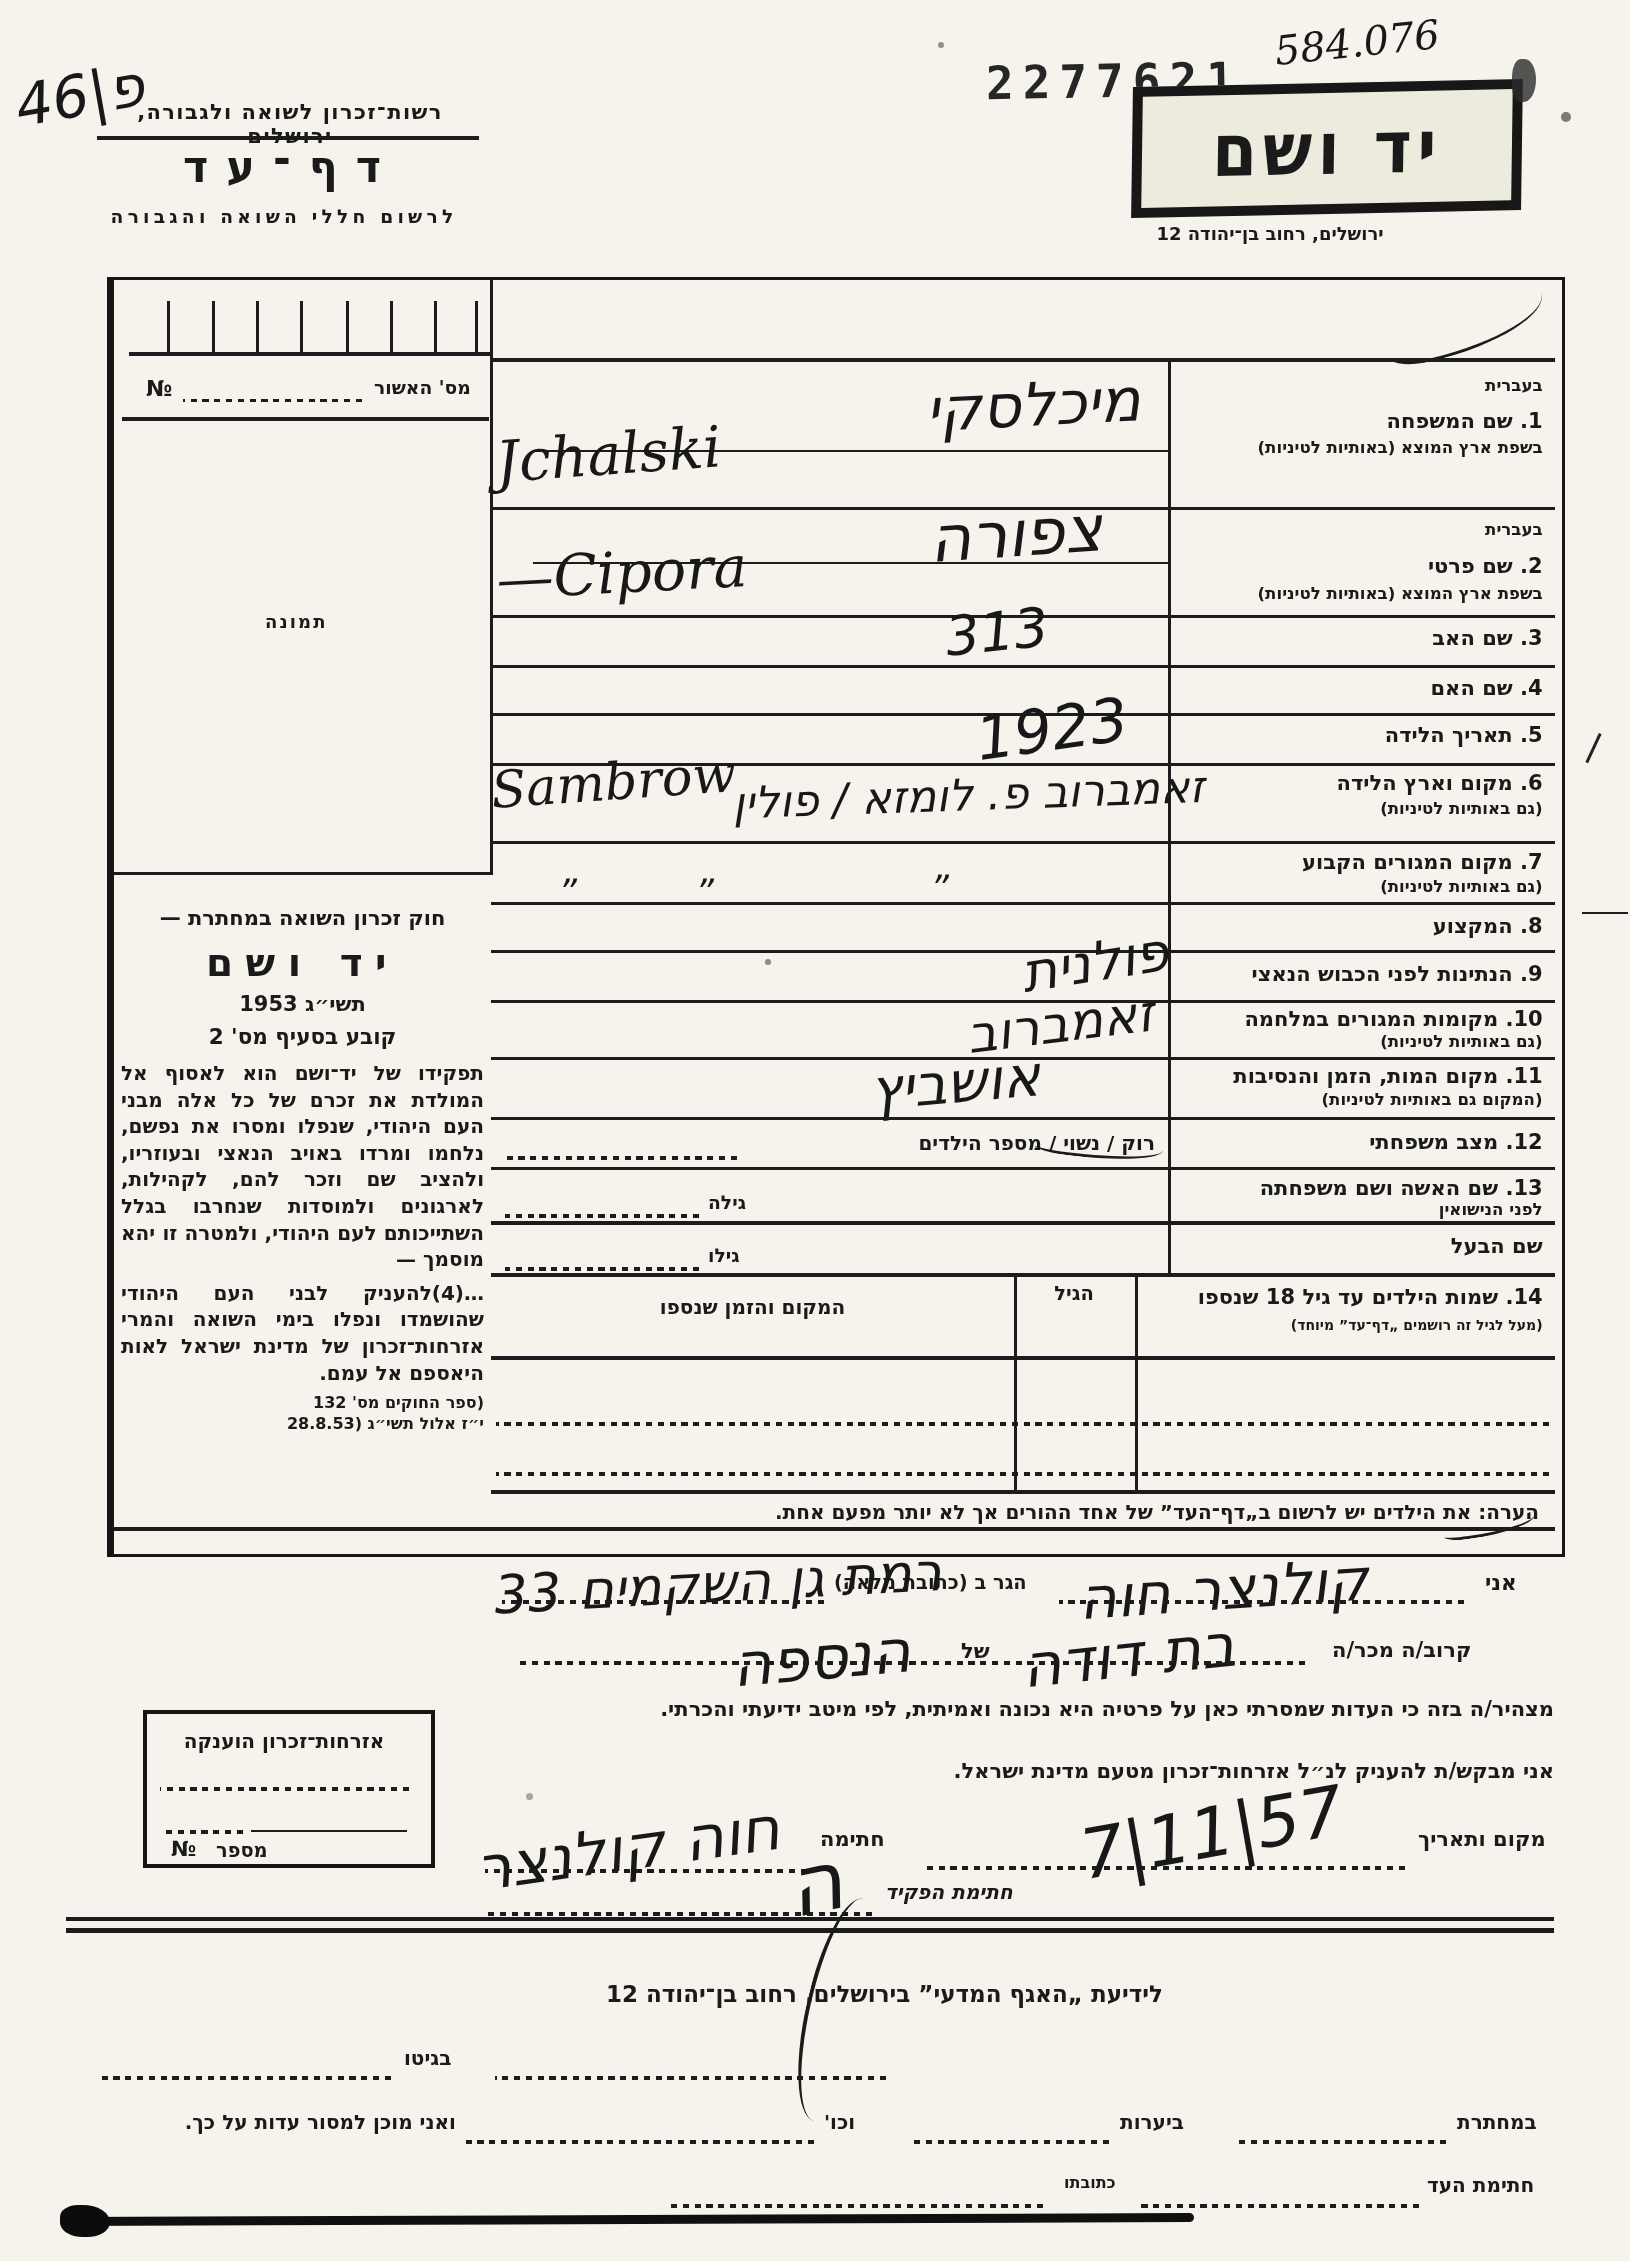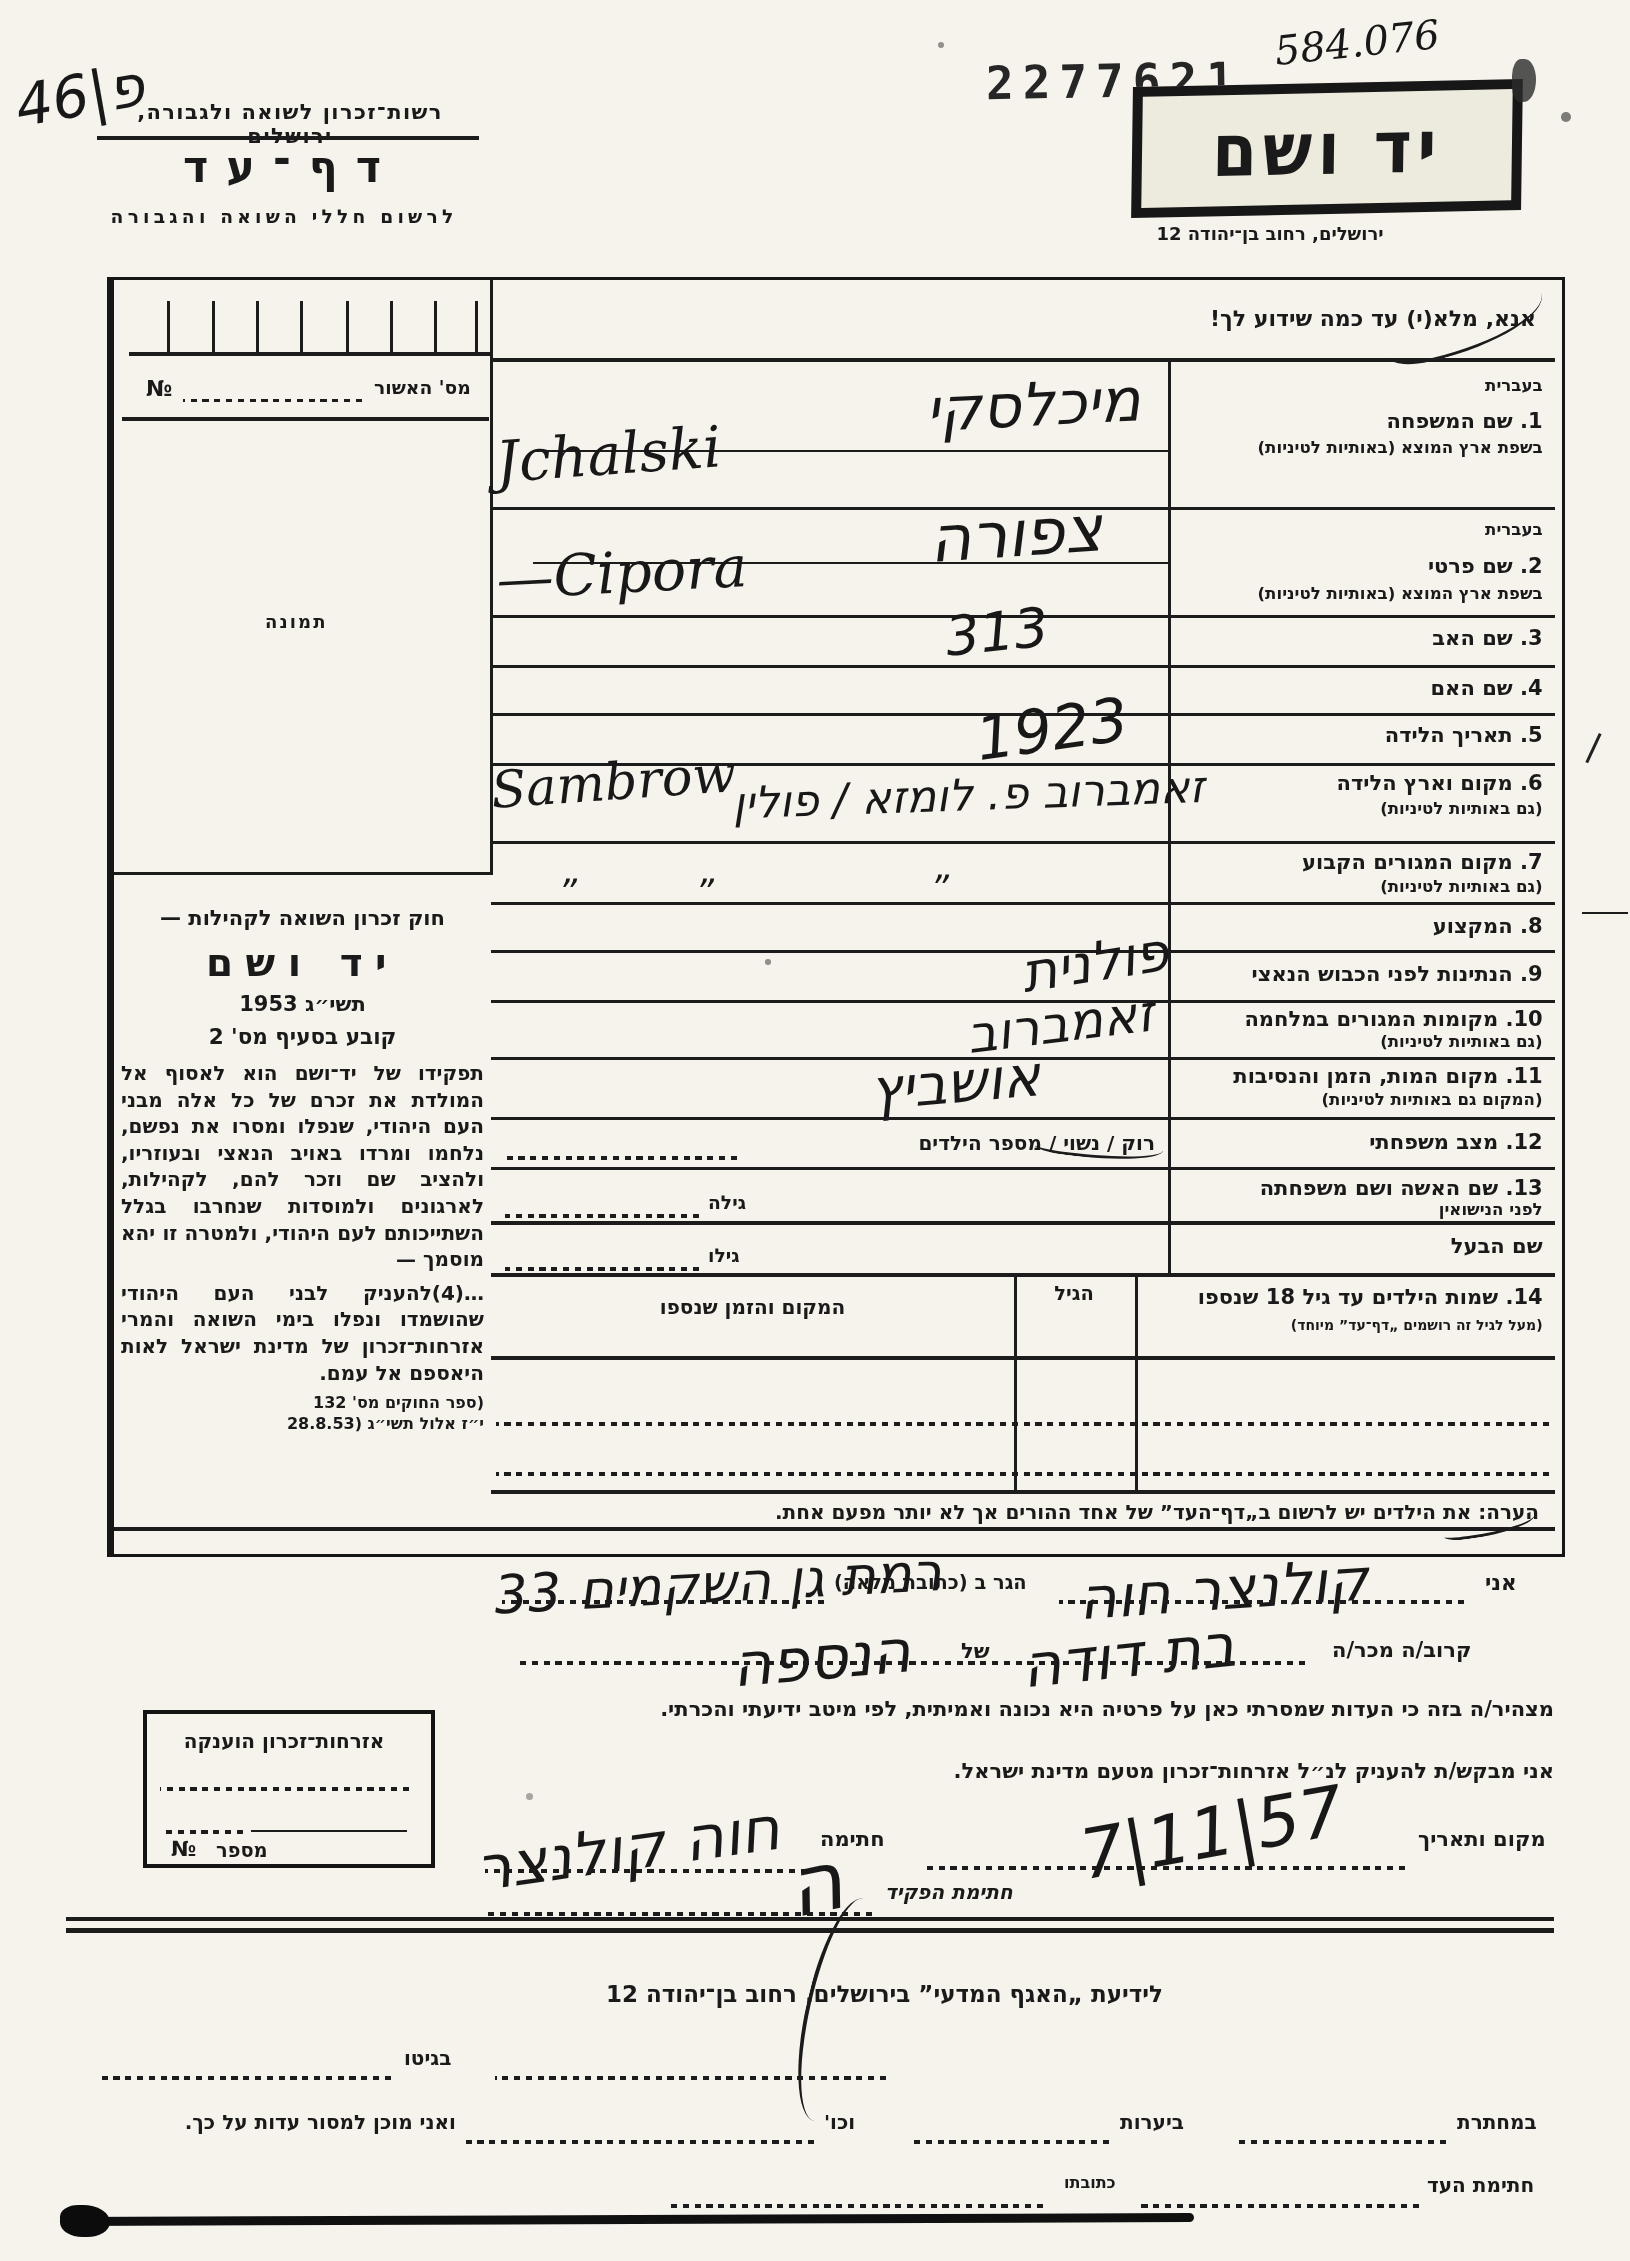--- a/index.html
+++ b/index.html
@@ -85,31 +85,30 @@
 
     <div class="abs b" style="left:260px;top:97px;font-size:18.7px;">מס' האשור</div>
     <div class="dotted" style="left:69px;top:119px;width:179px;height:2.8px;"></div>
     <div class="abs b" style="left:32px;top:96px;font-size:22px;">№</div>
     <div class="hr" style="left:8.3px;top:137px;width:367px;height:4.2px;"></div>
 
     <div class="abs b" style="left:151px;top:331px;font-size:18px;letter-spacing:2.1px;">תמונה</div>
     <div class="hr" style="left:0;top:592px;width:379px;"></div>
 
     <div class="law">
-      <div class="h1">חוק זכרון השואה לקהילות —</div>
+      <div class="h1">חוק זכרון השואה במחתרת —</div>
       <div class="h2">יד ושם</div>
       <div class="h3">תשי״ג 1953</div>
       <div class="h4">קובע בסעיף מס' 2</div>
       <div class="p">תפקידו של יד־ושם הוא לאסוף אל המולדת את זכרם של כל אלה מבני העם היהודי, שנפלו ומסרו את נפשם, נלחמו ומרדו באויב הנאצי ובעוזריו, ולהציב שם וזכר להם, לקהילות, לארגונים ולמוסדות שנחרבו בגלל השתייכותם לעם היהודי, ולמטרה זו יהא מוסמך —</div>
       <div class="p">…(4)להעניק לבני העם היהודי שהושמדו ונפלו בימי השואה והמרי אזרחות־זכרון של מדינת ישראל לאות היאספם אל עמם.</div>
       <div class="ref">(ספר החוקים מס' 132</div>
       <div class="ref">י״ז אלול תשי״ג (28.8.53</div>
     </div>
 
-    <div class="abs b r" style="left:623px;top:26px;width:799px;font-size:22px;">אנא, מלא(י) עד כמה שידוע לך!</div>
     <div class="curve" style="left:1270px;top:19.4px;width:163px;height:50px;transform:rotate(-14deg);"></div>
     <div class="hr heavy" style="left:377px;top:78px;width:1064px;"></div>
 
     <div class="vr" style="left:1054px;top:78px;height:916px;"></div>
 
     <div class="sub" style="top:97px;">בעברית</div>
     <div class="lbl" style="top:129px;">1. שם המשפחה</div>
     <div class="sub" style="top:159px;">בשפת ארץ המוצא (באותיות לטיניות)</div>
     <div class="hw" style="left:813px;top:89px;font-size:60px;transform:rotate(-3deg);">מיכלסקי</div>
     <div class="hr thin" style="left:419px;top:170px;width:637px;"></div>

